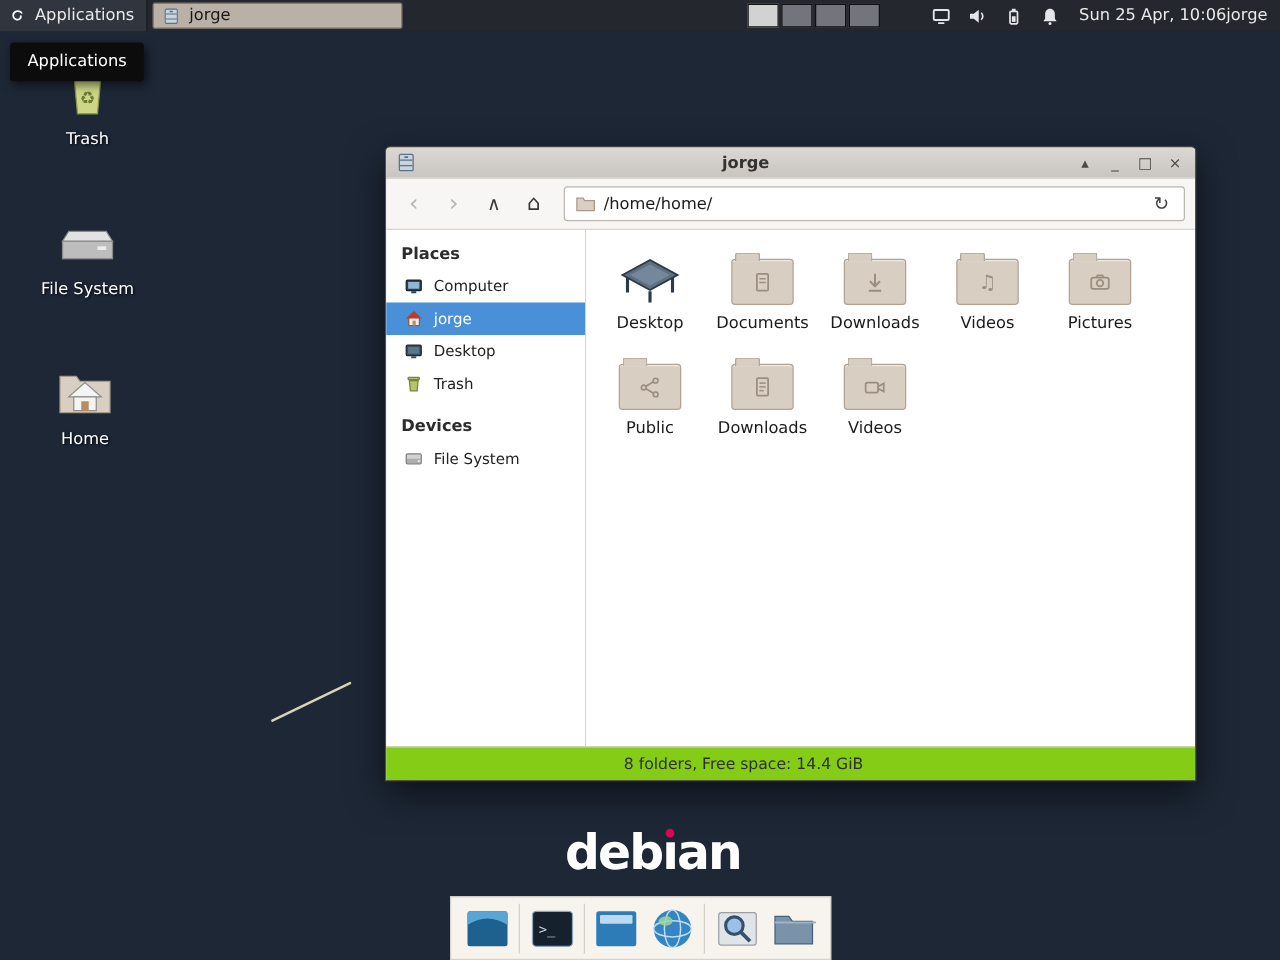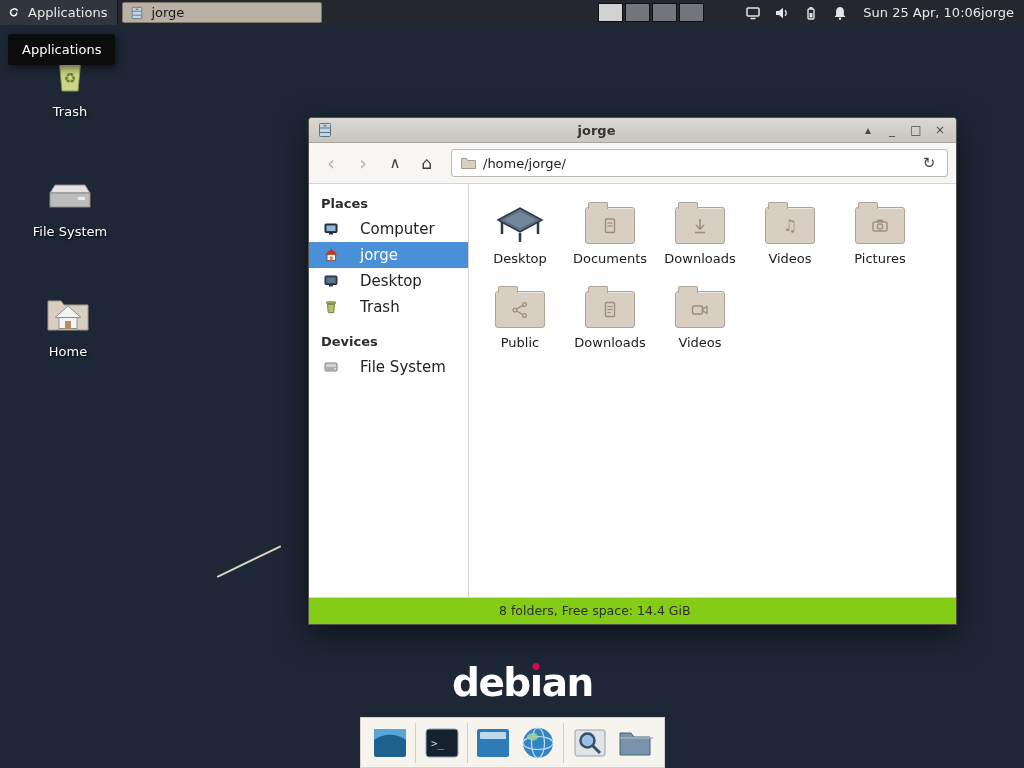--- a/index.html
+++ b/index.html
@@ -58,22 +58,22 @@
   .nav-btn.up { font-size:15px; }
   .nav-btn.home { font-size:17px; }
   .pathbar { flex:1; height:28px; margin-left:6px; background:#fff; border:1px solid #bcb8b2;
              border-radius:3px; display:flex; align-items:center; padding:0 8px; gap:7px; }
   .path-text { font-size:13px; color:#1c1c1c; }
   .reload { margin-left:auto; font-size:15px; color:#444; width:20px; text-align:center; }
   .content { flex:1; display:flex; min-height:0; }
   .sidebar { width:160px; background:#fff; border-right:1px solid #d8d4cf; padding-top:6px; }
   .side-h { padding:6px 12px 5px 12px; font-size:13px; font-weight:bold; color:#2c2c2c; }
   .side-h.devices { margin-top:8px; }
-  .side-item { height:26px; display:flex; align-items:center; gap:21px; padding-left:14px;
-               font-size:15px; color:#222; }
+  .side-item { height:26px; display:flex; align-items:center; gap:8px; padding-left:14px;
+               font-size:12px; color:#222; }
   .side-item.selected { background:#4a90d9; color:#fff; }
   .main { flex:1; background:#fff; padding:14px 0 0 6px; }
   .grid { display:grid; grid-template-columns:repeat(5,90px); gap:16px 0; }
   .fitem { width:90px; text-align:center; }
   .icon-wrap { height:46px; display:flex; align-items:flex-end; justify-content:center; }
   .folder { position:relative; width:50px; height:37px; background:#d8cec2; border:1px solid #b0a394;
             border-radius:3px; box-shadow:inset 0 1px 0 rgba(255,255,255,.55); }
   .folder::before { content:""; position:absolute; top:-6px; left:2px; width:18px; height:6px;
             background:#d8cec2; border:1px solid #b0a394; border-bottom:none; border-radius:2px 2px 0 0; }
   .emblem { position:absolute; left:50%; top:50%; transform:translate(-50%,-50%); }
@@ -213,21 +213,21 @@
 
   <div class="toolbar">
     <span class="nav-btn disabled">‹</span>
     <span class="nav-btn disabled">›</span>
     <span class="nav-btn up">∧</span>
     <span class="nav-btn home">⌂</span>
     <div class="pathbar">
       <svg width="16" height="14" viewBox="0 0 16 14">
         <path d="M1.5 2.5h5l1.2 2h7.8v8H1.5z" fill="#d9cfc3" stroke="#a8998a"></path>
       </svg>
-      <span class="path-text">/home/jorge/</span>
+      <span class="path-text">/home/home/</span>
       <span class="reload">↻</span>
     </div>
   </div>
 
   <div class="content">
     <div class="sidebar">
       <div class="side-h">Places</div>
 
       <div class="side-item">
         <svg width="16" height="16" viewBox="0 0 16 16">

